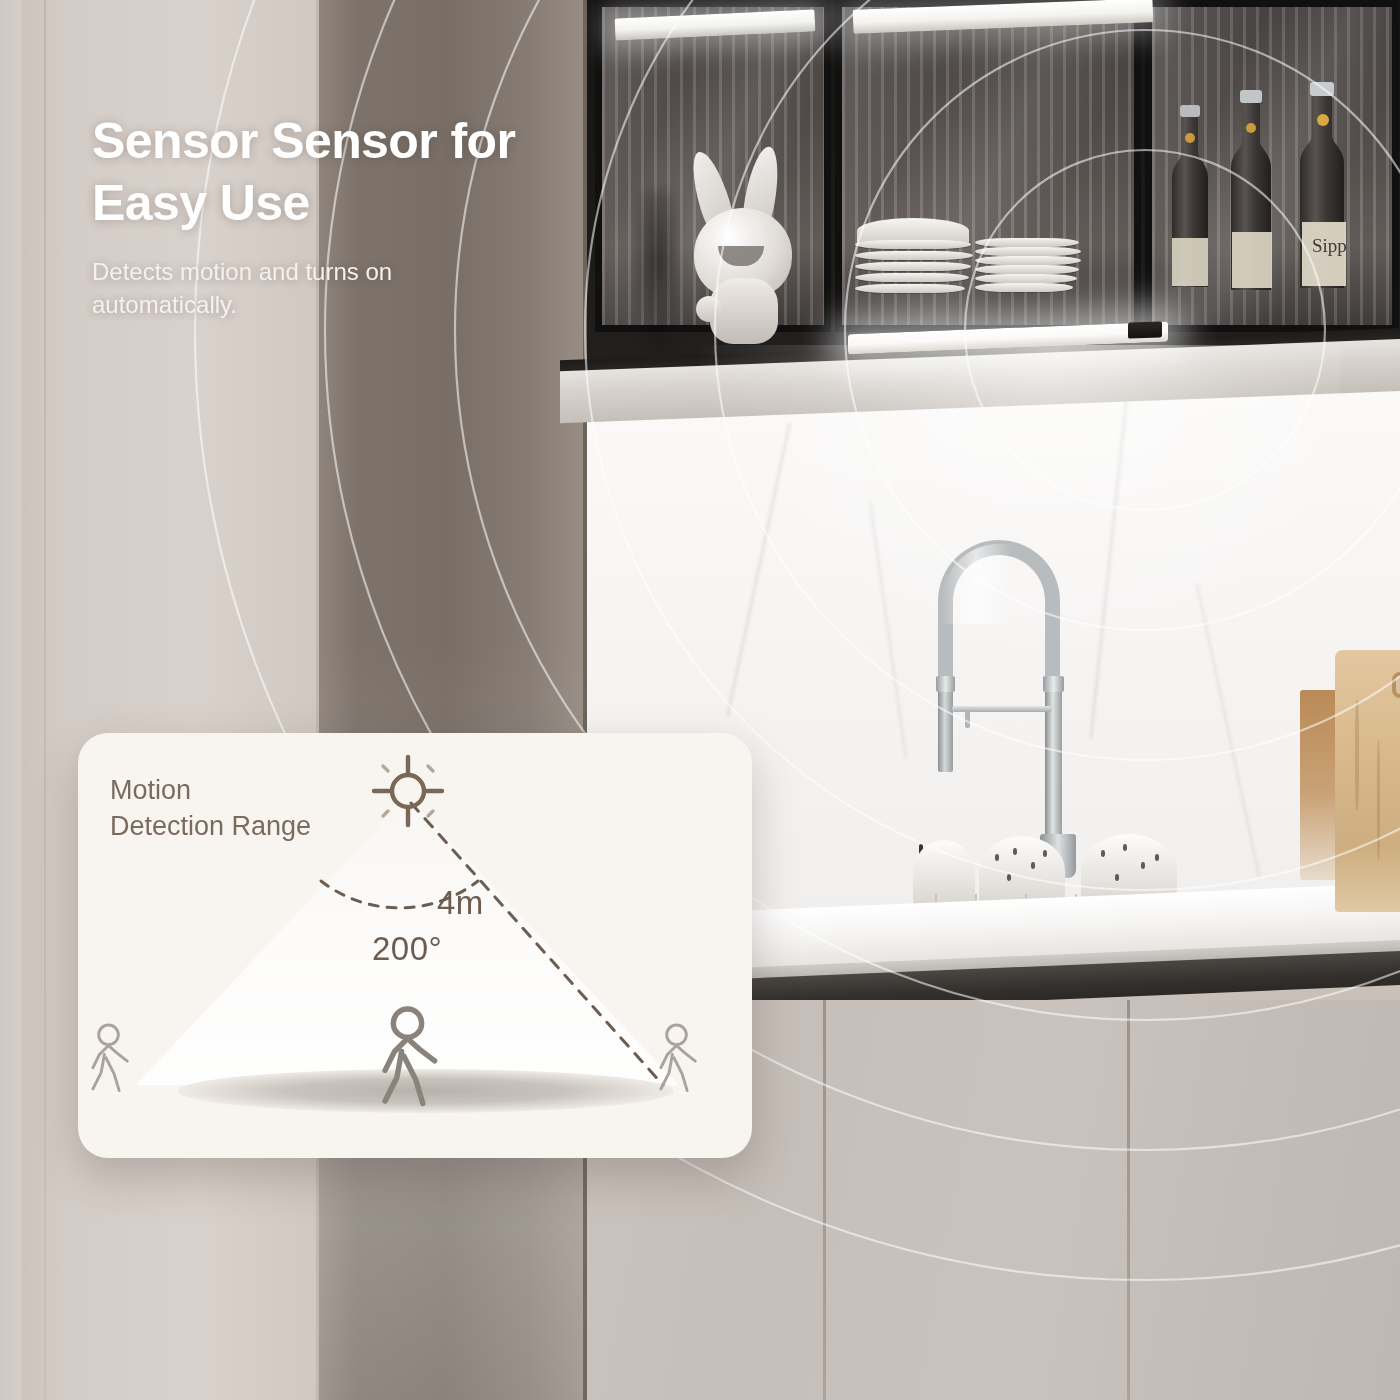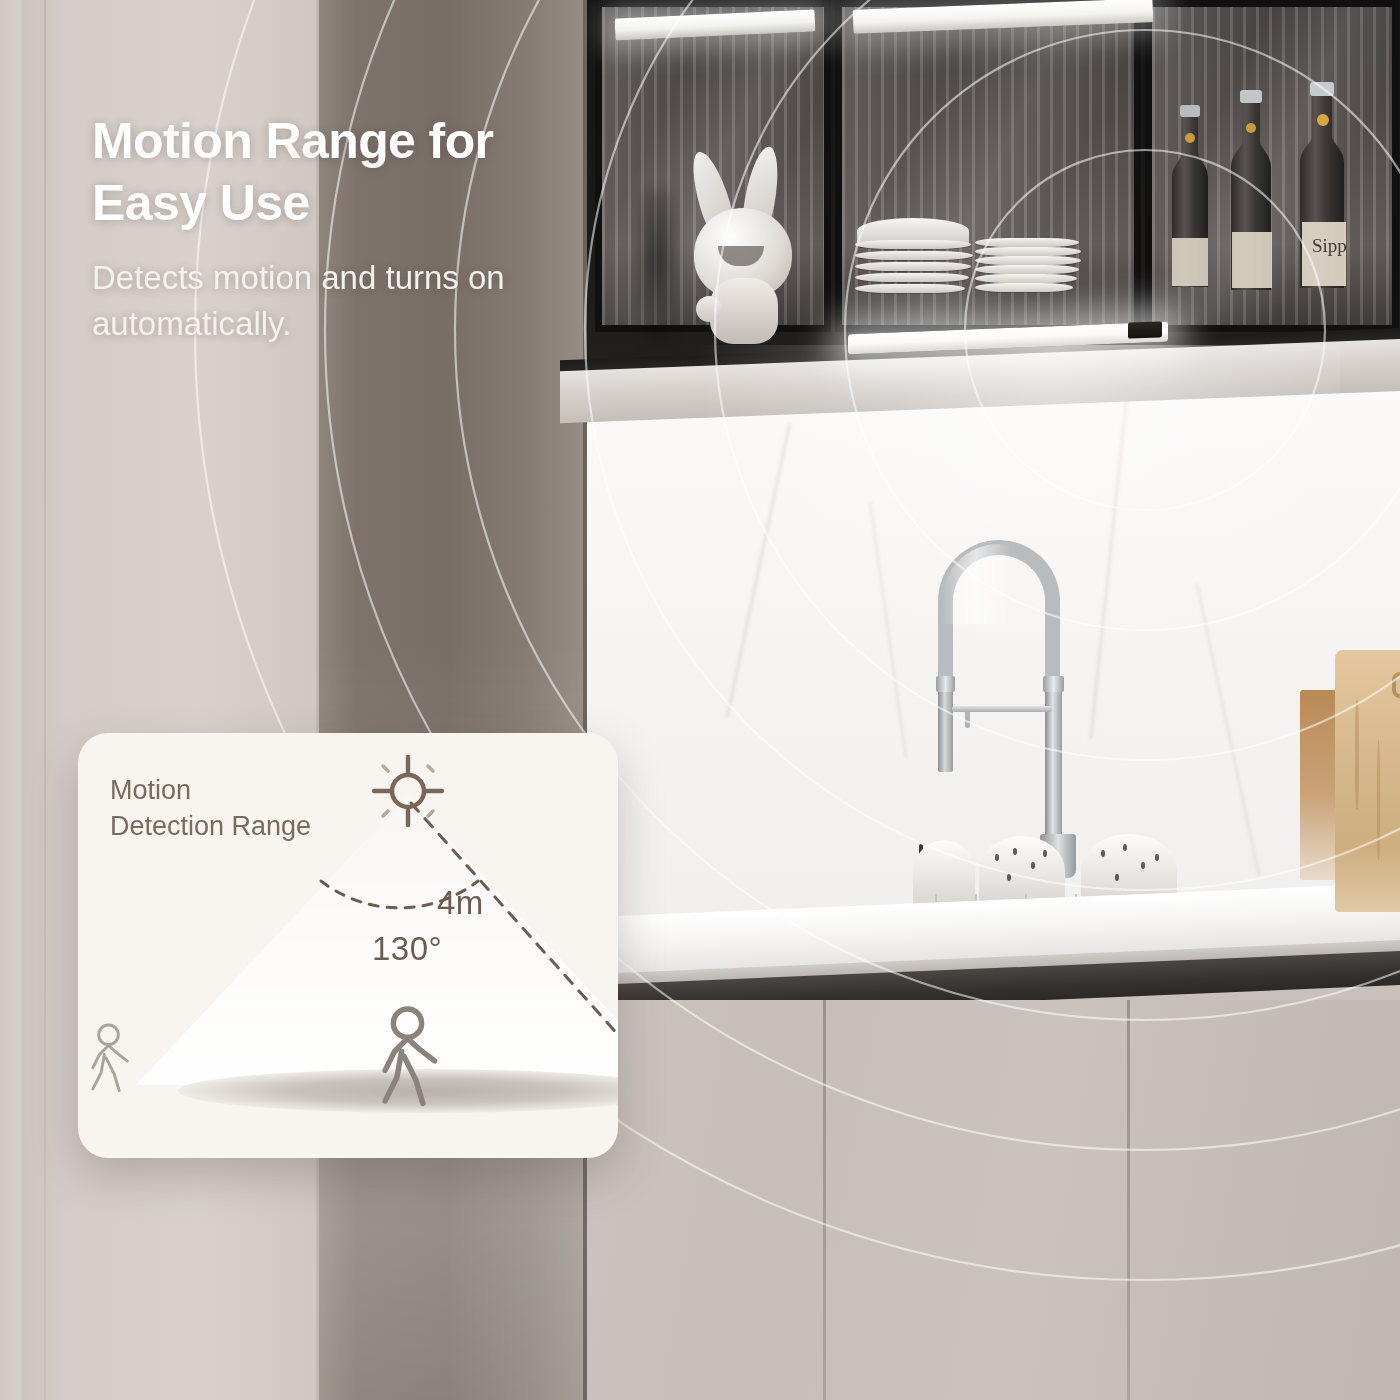--- a/index.html
+++ b/index.html
@@ -227,28 +227,28 @@
     color: #ffffff;
     font-size: 50px;
     font-weight: bold;
     line-height: 1.24;
     letter-spacing: -0.6px;
     text-shadow: 0 1px 10px rgba(60,50,44,.28);
   }
   .subline {
     left: 92px; top: 255px; width: 430px;
     color: #f4f1ee;
-    font-size: 33px;
+    font-size: 24px;
     line-height: 1.38;
     text-shadow: 0 1px 8px rgba(60,50,44,.30);
   }
 
   
   .card {
-    left: 78px; top: 733px; width: 540px; height: 425px;
+    left: 78px; top: 733px; width: 674px; height: 425px;
     background: #f8f5f1;
     border-radius: 30px;
     box-shadow: 0 18px 46px rgba(70,58,50,.26);
     overflow: hidden;
   }
   .card-title {
     position:absolute; left: 32px; top: 40px;
     color: #7b6a5d;
     font-size: 27px;
     line-height: 1.33;
@@ -420,21 +420,21 @@
       <circle cx="1145" cy="330" r="180"></circle>
       <circle cx="1145" cy="330" r="300"></circle>
       <circle cx="1145" cy="330" r="430"></circle>
       <circle cx="1145" cy="330" r="560"></circle>
       <circle cx="1145" cy="330" r="690"></circle>
       <circle cx="1145" cy="330" r="820"></circle>
       <circle cx="1145" cy="330" r="950"></circle>
     </g>
   </svg>
 
-  <div class="layer headline">Motion Range for Easy Use</div>
+  <div class="layer headline">Sensor Sensor for Easy Use</div>
   <div class="layer subline">Detects motion and turns on automatically.</div>
 
   <div class="layer card">
     <div class="card-title">Motion
 Detection Range</div>
 
     <svg class="card-svg" viewBox="0 0 645 425">
       <defs>
         <linearGradient id="coneGrad" x1="0" y1="0" x2="0" y2="1">
           <stop offset="0%" stop-color="#ffffff" stop-opacity=".10"></stop>
@@ -487,15 +487,15 @@
       <g fill="none" stroke="#a9a39c" stroke-width="3.6" stroke-linecap="round" stroke-linejoin="round" transform="translate(578,292) scale(0.82)">
         <circle cx="25" cy="12" r="12"></circle>
         <path d="M25 25 L14 36 L6 52 M25 25 L35 34 L48 44"></path>
         <path d="M20 36 L16 58 L6 78"></path>
         <path d="M22 40 L32 60 L38 80"></path>
       </g>
     </svg>
   </div>
 
   <div class="dim-label dim-3m">4m</div>
-  <div class="dim-label dim-120">130°</div>
+  <div class="dim-label dim-120">200°</div>
 
 </div>
 
 </body></html>

